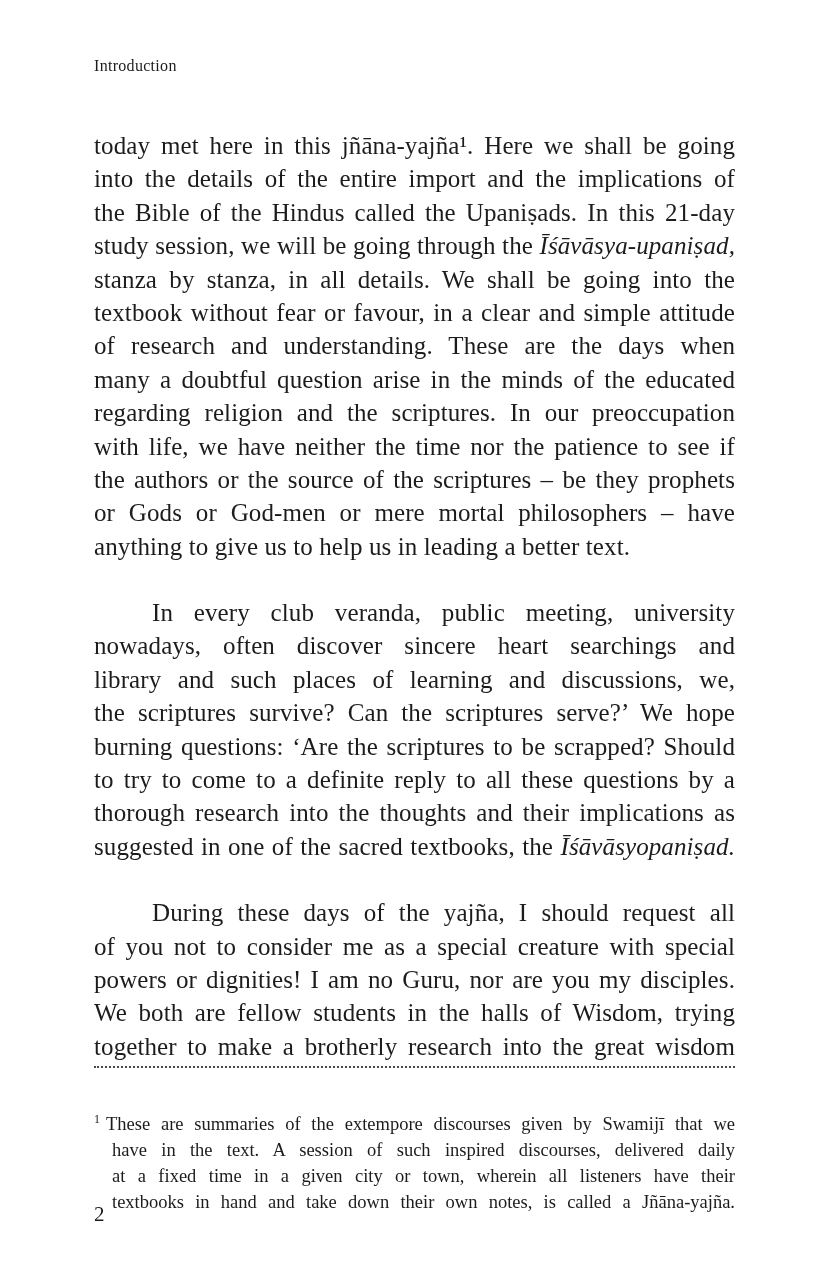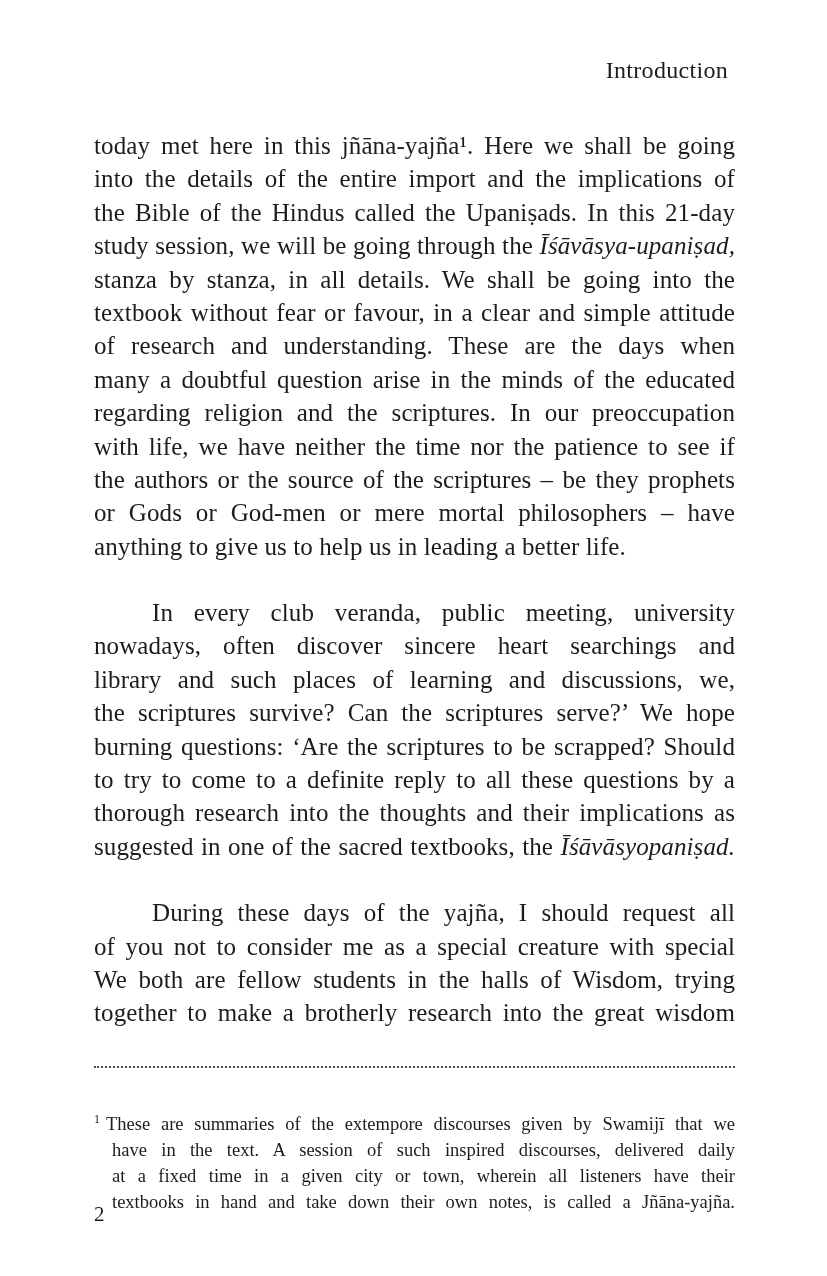--- a/index.html
+++ b/index.html
@@ -9,24 +9,24 @@
     width: 827px;
     height: 1276px;
     background: #ffffff;
     font-family: "Liberation Serif", serif;
     color: #1c1c1c;
     overflow: hidden;
   }
   .running-head {
     position: absolute;
     top: 57px;
-    left: 87px;
+    left: 94px;
     width: 641px;
-    text-align: right;
-    font-size: 24px;
+    text-align: left;
+    font-size: 16px;
     letter-spacing: 0.3px;
   }
   .body-text {
     position: absolute;
     top: 129px;
     left: 94px;
     width: 641px;
     font-size: 25px;
     line-height: 33.4px;
     letter-spacing: 0.1px;
@@ -92,35 +92,36 @@
         <div class="line">the Bible of the Hindus called the Upaniṣads. In this 21-day</div>
         <div class="line">study session, we will be going through the <i>Īśāvāsya-upaniṣad,</i></div>
         <div class="line">stanza by stanza, in all details. We shall be going into the</div>
         <div class="line">textbook without fear or favour, in a clear and simple attitude</div>
         <div class="line">of research and understanding. These are the days when</div>
         <div class="line">many a doubtful question arise in the minds of the educated</div>
         <div class="line">regarding religion and the scriptures. In our preoccupation</div>
         <div class="line">with life, we have neither the time nor the patience to see if</div>
         <div class="line">the authors or the source of the scriptures – be they prophets</div>
         <div class="line">or Gods or God-men or mere mortal philosophers – have</div>
-        <div class="line no-justify">anything to give us to help us in leading a better life.</div>
+        <div class="line no-justify">anything to give us to help us in leading a better text.</div>
       </div>
       <div class="paragraph">
         <div class="line indent">In every club veranda, public meeting, university</div>
         <div class="line">nowadays, often discover sincere heart searchings and</div>
         <div class="line">library and such places of learning and discussions, we,</div>
         <div class="line">the scriptures survive? Can the scriptures serve?’ We hope</div>
         <div class="line">burning questions: ‘Are the scriptures to be scrapped? Should</div>
         <div class="line">to try to come to a definite reply to all these questions by a</div>
         <div class="line">thorough research into the thoughts and their implications as</div>
         <div class="line">suggested in one of the sacred textbooks, the <i>Īśāvāsyopaniṣad.</i></div>
       </div>
       <div class="paragraph">
         <div class="line indent">During these days of the yajña, I should request all</div>
         <div class="line">of you not to consider me as a special creature with special</div>
+        <div class="line">powers or dignities! I am no Guru, nor are you my disciples.</div>
         <div class="line">We both are fellow students in the halls of Wisdom, trying</div>
         <div class="line">together to make a brotherly research into the great wisdom</div>
       </div>
     </div>
 
   <div class="footnote-rule"></div>
 
   <div class="footnote">
       <div class="fline first"><span class="fn-marker">1</span>These are summaries of the extempore discourses given by Swamijī that we</div>
       <div class="fline">have in the text. A session of such inspired discourses, delivered daily</div>

